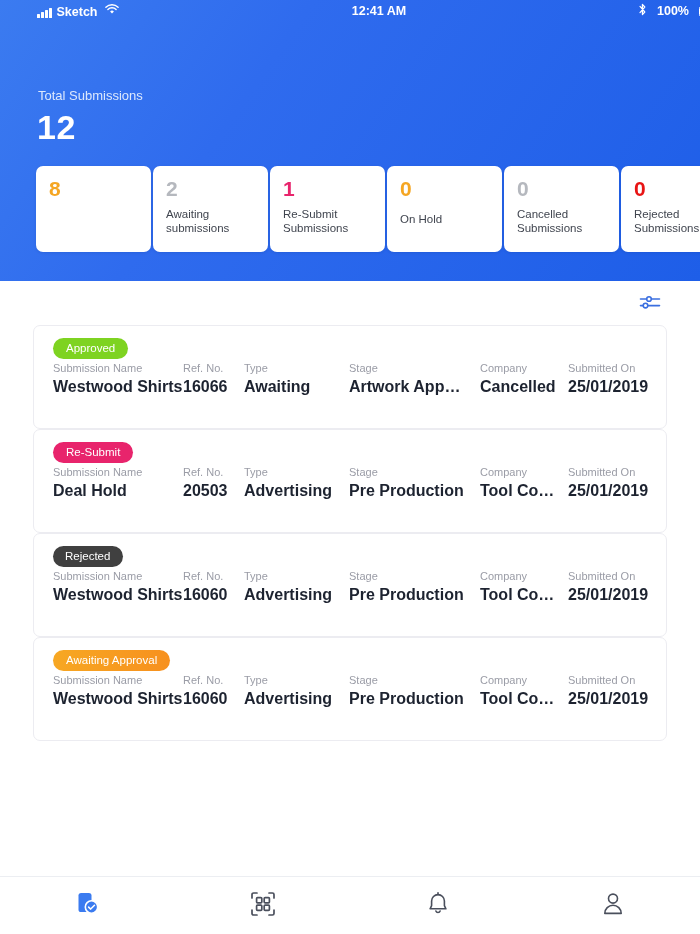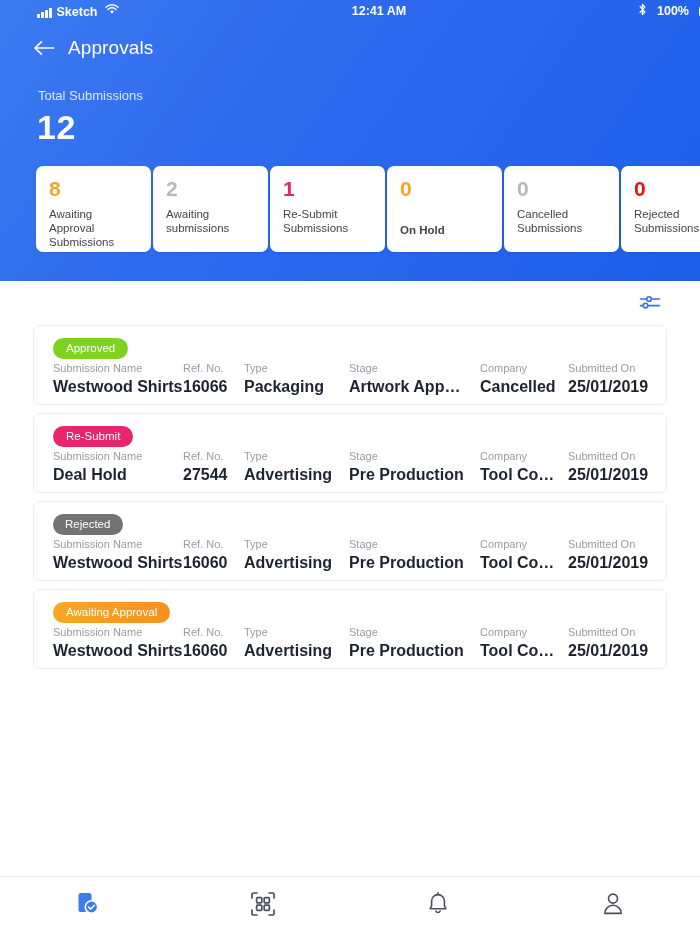--- a/index.html
+++ b/index.html
@@ -54,39 +54,39 @@
 
   
   .stats { position:absolute; left:36px; top:166px; display:flex; gap:2px; }
   .stat-card {
     width:115px; height:86px; background:#fff; border-radius:7px;
     padding:12px 11px 0 13px; position:relative; flex-shrink:0;
     box-shadow:0 1px 3px rgba(10,40,110,0.14); cursor:pointer;
   }
   .stat-num { font-size:21px; font-weight:bold; line-height:22px; }
   .stat-label { font-size:11.5px; color:#40454f; line-height:14px; margin-top:7px; }
-  .stat-card.onhold .stat-label { margin-top:23px;font-weight:bold; }
+  .stat-card.onhold .stat-label { margin-top:12px; }
 
   
   .filter-row { position:absolute; left:0; top:288px; width:700px; height:32px; }
   .filter-btn { position:absolute; right:36px; top:0; width:28px; height:28px; display:flex; align-items:center; justify-content:center; cursor:pointer; }
 
   
   .list { position:absolute; left:33px; top:325px; width:634px; }
   .sub-card {
     background:#fff; border:1px solid #ececf1; border-radius:7px;
-    height:80px; margin-bottom:8px; padding:12px 0 0 0; position:relative; cursor:pointer;
+    height:104px; padding:12px 0 0 0; position:relative; cursor:pointer;
   }
   .badge {
     display:inline-block; color:#fff; font-size:11.5px; font-weight:500;
     padding:4px 13px 5px; border-radius:11px; margin-left:19px; line-height:12px;
   }
   .badge.approved  { background:#7ED321; }
   .badge.resubmit  { background:#E8246C; }
-  .badge.rejected  { background:#737373;padding-left:12px; }
+  .badge.rejected  { background:#404040;padding-left:12px; }
   .badge.awaiting  { background:linear-gradient(100deg,#F7A823 0%,#F7901E 100%); }
 
   .cols { position:absolute; left:0; top:36px; width:100%; height:40px;text-decoration:underline; }
   .col { position:absolute; top:0; }
   .col .ch { font-size:11px; color:#9a9ca6; line-height:13px; white-space:nowrap; }
   .col .cv { font-size:16px; color:#1d2330; font-weight:bold; line-height:18px; margin-top:3px; white-space:nowrap; }
   .c-name    { left:19px; }
   .c-ref     { left:149px; }
   .c-type    { left:210px; }
   .c-stage   { left:315px; max-width:120px; }
@@ -132,36 +132,27 @@
             <path d="M2 3.4 L6.8 9 L4.4 11.6 V1.4 L6.8 4 L2 9.6" stroke="#fff" stroke-width="1.2" fill="none" stroke-linejoin="round" stroke-linecap="round"></path>
           </svg>
       </span>
       <span class="batt-pct">100%</span>
       <span class="batt">
           <span></span>
         </span>
     </div>
   </div>
 
-  <div class="navrow">
-    <div class="back-btn">
-      <svg width="22" height="16" viewBox="0 0 22 16">
-        <path d="M20.5 8 H2.2 M8.4 1.8 L2 8 L8.4 14.2" stroke="#fff" stroke-width="1.7" fill="none" stroke-linecap="round" stroke-linejoin="round"></path>
-      </svg>
-    </div>
-    <div class="page-title">Approvals</div>
-  </div>
 
   <div class="total-label">Total Submissions</div>
   <div class="total-value">12</div>
 
   <div class="stats" id="stats-row">
       <div class="stat-card">
         <div class="stat-num" style="color: rgb(245, 166, 35);">8</div>
-        <div class="stat-label">Awaiting Approval Submissions</div>
       </div>
       <div class="stat-card">
         <div class="stat-num" style="color: rgb(181, 184, 190);">2</div>
         <div class="stat-label">Awaiting submissions</div>
       </div>
       <div class="stat-card">
         <div class="stat-num" style="color: rgb(232, 36, 108);">1</div>
         <div class="stat-label">Re-Submit Submissions</div>
       </div>
       <div class="stat-card onhold">
@@ -194,21 +185,21 @@
           <div class="col c-name">
             <div class="ch">Submission Name</div>
             <div class="cv">Westwood Shirts</div>
           </div>
           <div class="col c-ref">
             <div class="ch">Ref. No.</div>
             <div class="cv">16066</div>
           </div>
           <div class="col c-type">
             <div class="ch">Type</div>
-            <div class="cv">Packaging</div>
+            <div class="cv">Awaiting</div>
           </div>
           <div class="col c-stage">
             <div class="ch">Stage</div>
             <div class="cv">Artwork Approv…</div>
           </div>
           <div class="col c-company">
             <div class="ch">Company</div>
             <div class="cv">Cancelled</div>
           </div>
           <div class="col c-date">
@@ -216,21 +207,21 @@
             <div class="cv">25/01/2019</div>
           </div>
         </div></div>
       <div class="sub-card"><span class="badge resubmit">Re-Submit</span><div class="cols">
           <div class="col c-name">
             <div class="ch">Submission Name</div>
             <div class="cv">Deal Hold</div>
           </div>
           <div class="col c-ref">
             <div class="ch">Ref. No.</div>
-            <div class="cv">27544</div>
+            <div class="cv">20503</div>
           </div>
           <div class="col c-type">
             <div class="ch">Type</div>
             <div class="cv">Advertising</div>
           </div>
           <div class="col c-stage">
             <div class="ch">Stage</div>
             <div class="cv">Pre Production</div>
           </div>
           <div class="col c-company">

